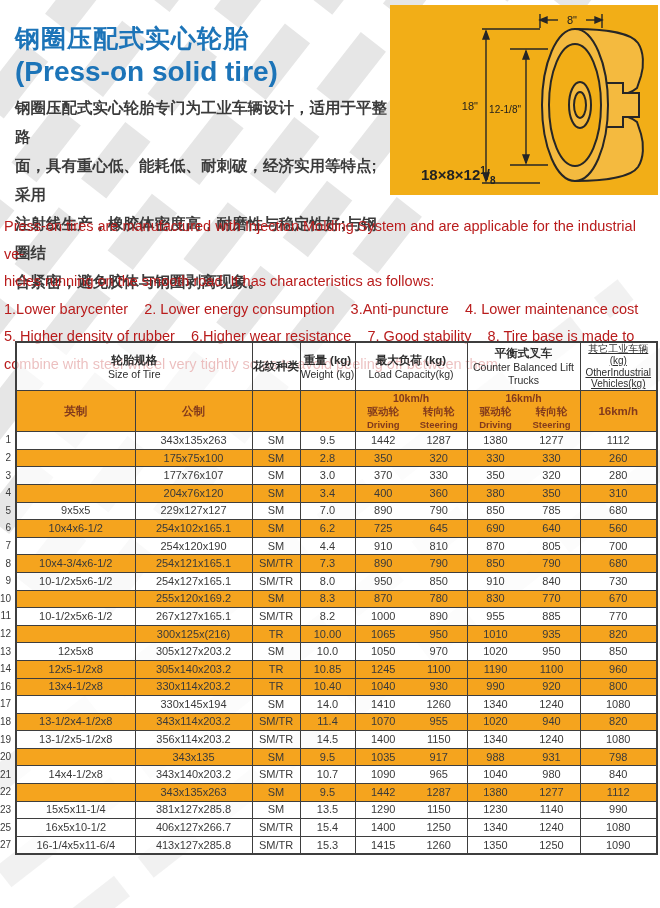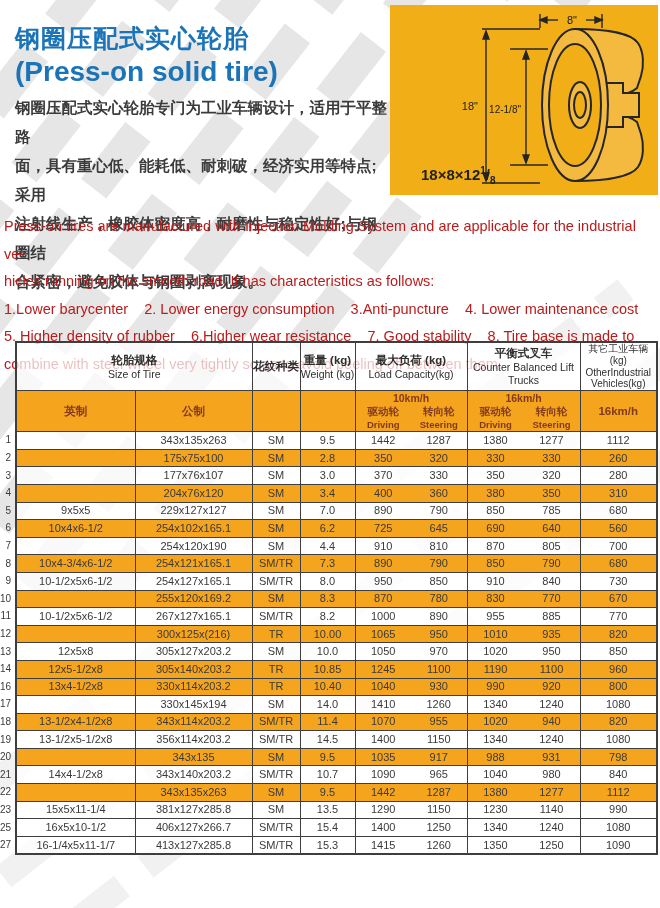--- a/index.html
+++ b/index.html
@@ -36,21 +36,21 @@
   .gut{border:none !important;background:transparent !important;font-size:10px;color:#3a3a3a;text-align:right;padding-right:4px;font-weight:normal;}
   tr > *:nth-child(2){border-left:2px solid var(--bd);}
   tr > *:last-child{border-right:2px solid var(--bd);}
   tr.h1 > th{border-top:2px solid var(--bd);}
   tr.last > td{border-bottom:2px solid var(--bd);}
 
   tr.h1 th{background:rgba(255,255,255,0.72);height:42px;color:#2e2e2e;}
   tr.h2 th{background:var(--orange);height:40px;color:var(--hdr-red);font-weight:bold;font-size:11.5px;}
   .zh{font-size:11.5px;font-weight:bold;line-height:1.3;}
   .en{font-size:10.5px;font-weight:normal;line-height:1.25;}
-  .sm{font-size:10px;font-weight:normal;line-height:1.18;}
+  .sm{font-size:10px;font-weight:normal;line-height:1.18;text-decoration:underline;}
   .spd{font-size:10.5px;line-height:1.25;}
   .zhsub span{font-size:10.5px;line-height:1.25;}
   .ensub span{font-size:9.5px;line-height:1.2;}
   .pair{display:flex;width:100%;}
   .pair span{flex:1;text-align:center;}
 
   tbody td{height:16.6px;font-size:11px;color:var(--ink);line-height:1;}
   tr.row-white td{background:rgba(255,255,255,0.74);}
   tr.row-orange td{background:var(--orange);}
 </style>
@@ -657,21 +657,21 @@
             <td>
               <div class="pair">
                 <span>1340</span>
                 <span>1240</span>
               </div>
             </td>
             <td>1080</td>
           </tr>
           <tr class="row-white last">
             <td class="gut">27</td>
-            <td>16-1/4x5x11-1/7</td>
+            <td>16-1/4x5x11-6/4</td>
             <td>413x127x285.8</td>
             <td>SM/TR</td>
             <td>15.3</td>
             <td>
               <div class="pair">
                 <span>1415</span>
                 <span>1260</span>
               </div>
             </td>
             <td>

